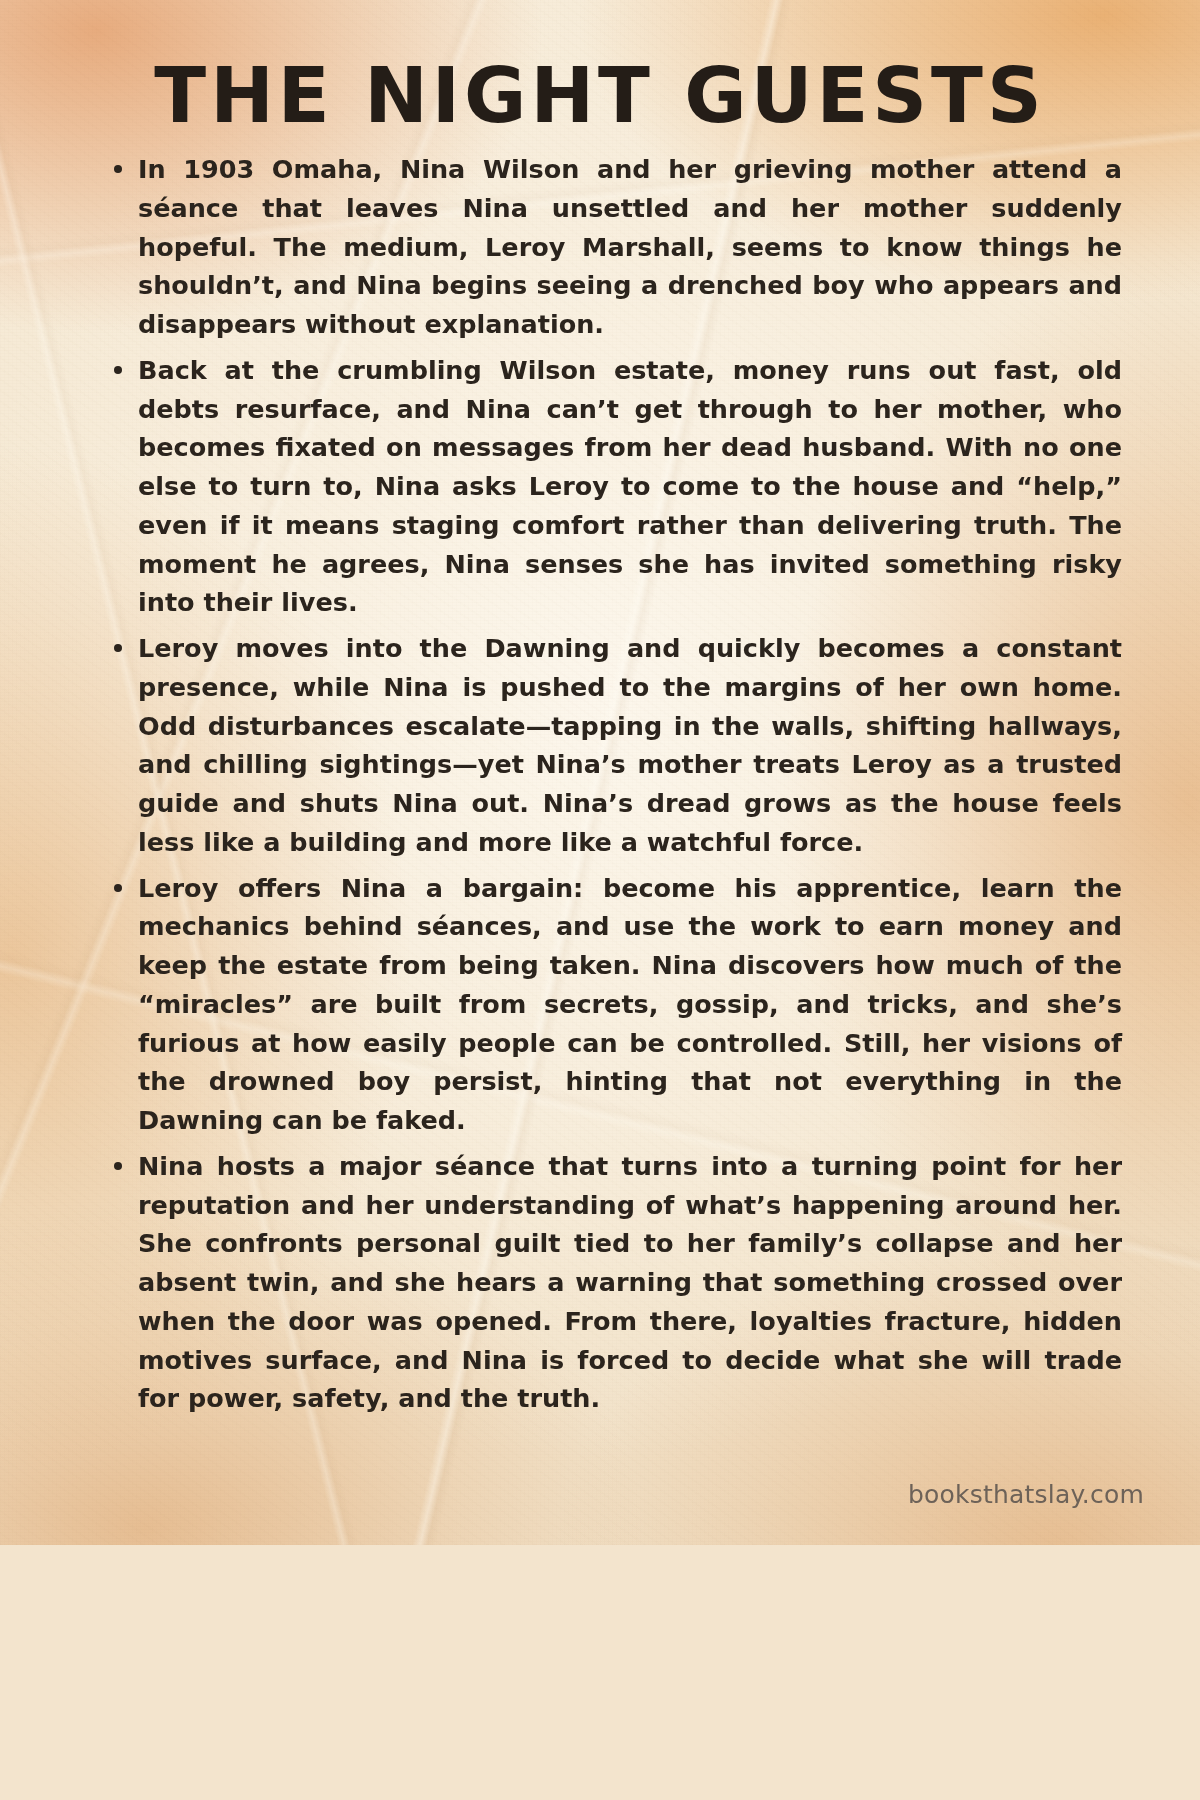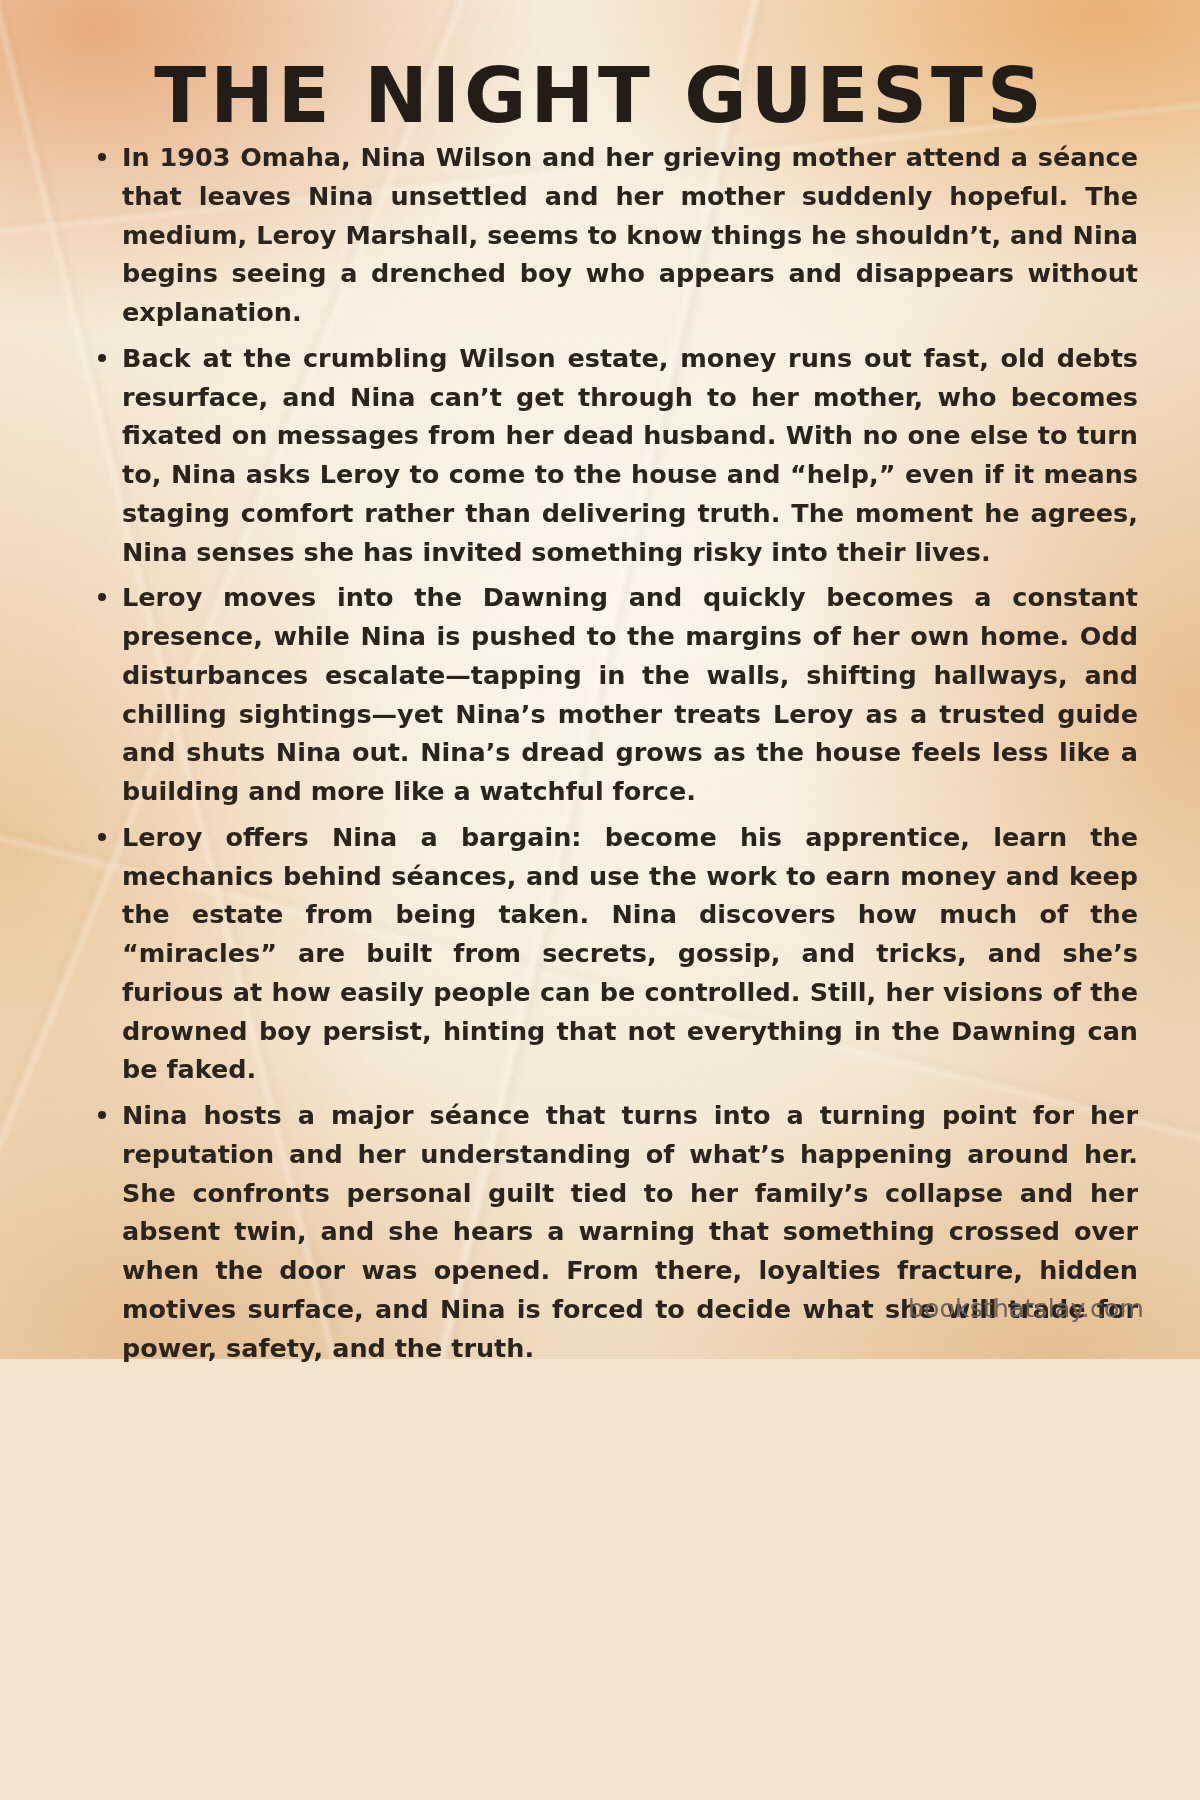--- a/index.html
+++ b/index.html
@@ -10,21 +10,21 @@
     width: 1200px;
     height: 1800px;
     font-family: "Liberation Sans", sans-serif;
     background: #f3e4cd;
     overflow: hidden;
   }
 
   #poster {
     position: relative;
     width: 1200px;
-    height: 1359px;
+    height: 1545px;
     box-sizing: border-box;
     background-color: #f6ead7;
     background-image:
       radial-gradient(ellipse 620px 420px at 8% 2%, rgba(226,150,96,0.75) 0%, rgba(226,150,96,0.28) 45%, rgba(226,150,96,0) 72%),
       radial-gradient(ellipse 700px 380px at 92% 1%, rgba(231,163,92,0.80) 0%, rgba(231,163,92,0.30) 48%, rgba(231,163,92,0) 75%),
       radial-gradient(ellipse 520px 700px at 99% 52%, rgba(224,160,98,0.55) 0%, rgba(224,160,98,0.18) 50%, rgba(224,160,98,0) 78%),
       radial-gradient(ellipse 500px 640px at 1% 62%, rgba(226,166,104,0.50) 0%, rgba(226,166,104,0.16) 52%, rgba(226,166,104,0) 80%),
       radial-gradient(ellipse 640px 420px at 12% 99%, rgba(219,156,97,0.52) 0%, rgba(219,156,97,0.16) 50%, rgba(219,156,97,0) 78%),
       radial-gradient(ellipse 640px 400px at 88% 100%, rgba(222,160,100,0.50) 0%, rgba(222,160,100,0.16) 50%, rgba(222,160,100,0) 78%),
       radial-gradient(ellipse 760px 900px at 50% 45%, rgba(253,248,238,0.95) 0%, rgba(250,242,228,0.55) 55%, rgba(250,242,228,0) 85%),
@@ -80,21 +80,21 @@
     font-weight: bold;
     font-size: 40px;
     line-height: 1.1;
     letter-spacing: 1.5px;
     color: #241d17;
     margin: 18px 0 26px 0;
     text-transform: uppercase;
   }
 
   ul.points {
-    margin: 0;
+    margin: 16px;
     padding: 0 6px 0 40px;
     list-style: none;
   }
   ul.points > li {
     position: relative;
     font-family: "DejaVu Sans", sans-serif;
     font-weight: bold;
     font-size: 25.5px;
     line-height: 1.52;
     text-align: justify;

